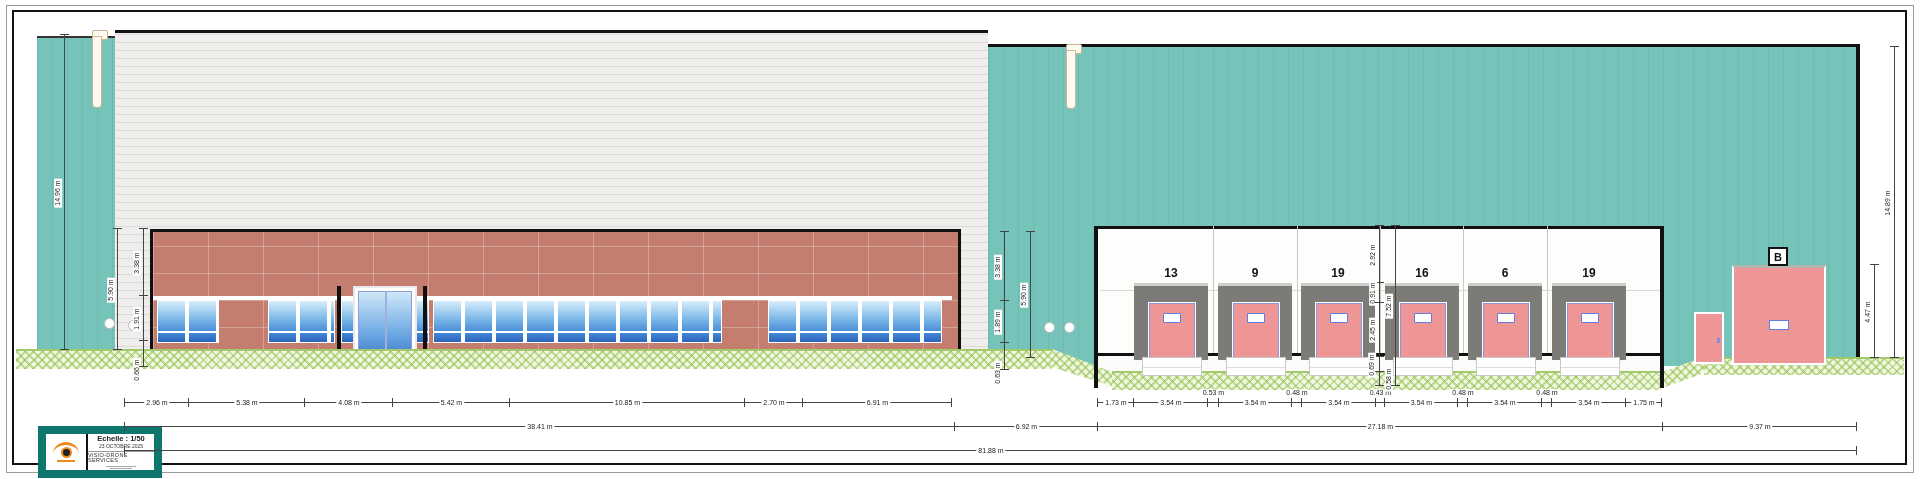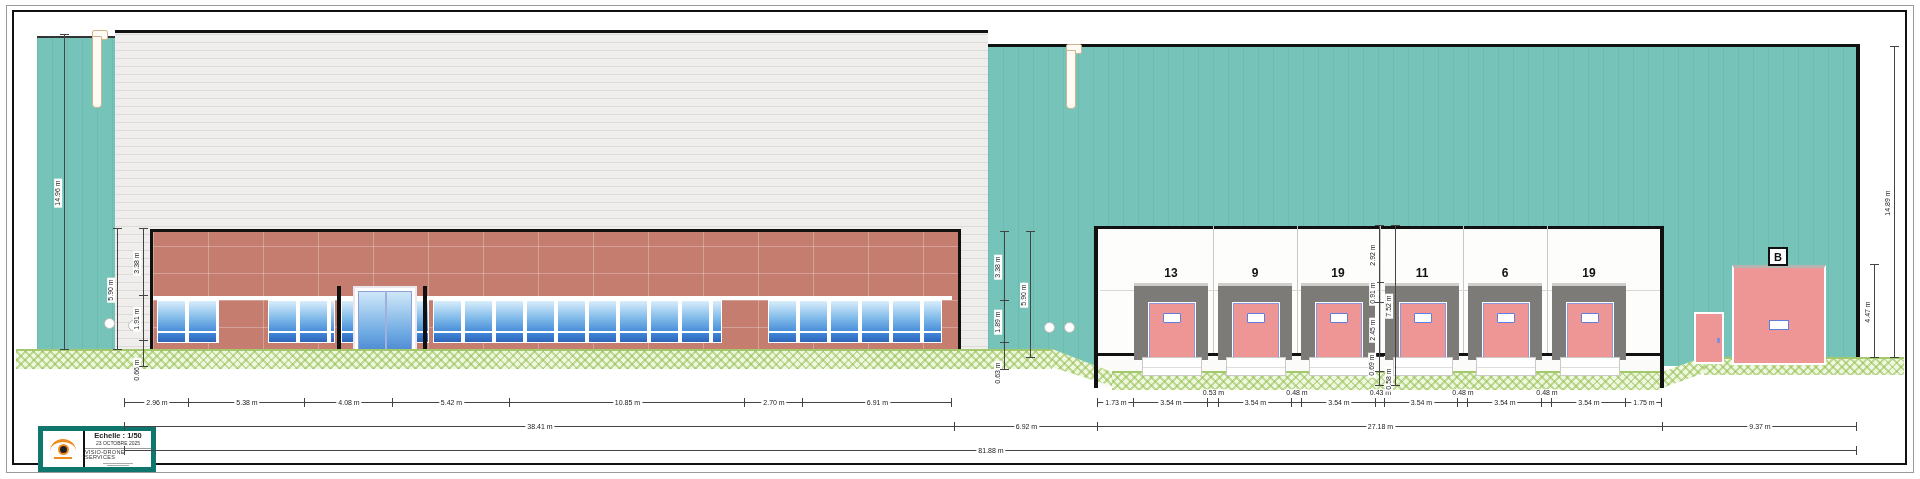--- a/index.html
+++ b/index.html
@@ -70,21 +70,21 @@
   .hseg::before{left:-1px;}.hseg::after{right:0;}
   .hlabel{position:absolute;left:50%;top:0;transform:translate(-50%,-55%);background:#fff;
     padding:0 2px;font-size:7px;line-height:1.1;color:#222;white-space:nowrap;}
   .hlabel.raised{top:-6px;transform:translate(-50%,-100%);}
   .vseg{position:absolute;width:0;border-left:1px solid #444;}
   .vseg::before,.vseg::after{content:"";position:absolute;left:-5px;width:9px;height:1px;background:#444;}
   .vseg::before{top:-1px;}.vseg::after{bottom:0;}
   .vlabel{position:absolute;top:50%;left:-7px;transform:translate(-50%,-50%) rotate(-90deg);
     background:#fff;padding:0 2px;font-size:7px;line-height:1.1;color:#222;white-space:nowrap;}
   
-  .tb{left:38px;top:426px;width:108px;height:36px;background:#fff;border:5px solid #0f766e;display:flex;}
+  .tb{left:38px;top:426px;width:108px;height:36px;background:#fff;border:8px solid #0f766e;display:flex;}
   .tb-logo{width:40px;border-right:2px solid #111;display:flex;flex-direction:column;align-items:center;justify-content:center;}
   .tb-wing{width:26px;height:9px;border-top:3px solid #ef8a1e;border-radius:100% 100% 0 0/200% 200% 0 0;}
   .tb-lens{width:7px;height:7px;background:#222;border:2px solid #ef8a1e;border-radius:50%;margin-top:-7px;}
   .tb-bar{width:18px;height:2px;background:#ef8a1e;margin-top:2px;}
   .tb-text{flex:1;display:flex;flex-direction:column;align-items:center;justify-content:center;gap:1px;padding:1px 0;}
   .tb-scale{font-size:7.5px;font-weight:700;color:#222;line-height:1;}
   .tb-date{font-size:5px;color:#333;line-height:1;}
   .tb-co{font-size:5.5px;color:#333;line-height:1;letter-spacing:.3px;border-top:1px solid #999;padding-top:1px;margin-top:1px;}
   .tb-tiny{width:30px;height:1px;background:#aaa;margin-top:1px;}
 </style>
@@ -155,21 +155,21 @@
       <div class="abs dock-num" style="left: 1218px;">9</div>
       <div class="abs shelter" style="left: 1301px;"></div>
       <div class="abs dock-door" style="left: 1316px;"></div>
       <div class="abs dock-win" style="left: 1330px;"></div>
       <div class="abs leveler" style="left: 1309px;"></div>
       <div class="abs dock-num" style="left: 1301px;">19</div>
       <div class="abs shelter" style="left: 1385px;"></div>
       <div class="abs dock-door" style="left: 1400px;"></div>
       <div class="abs dock-win" style="left: 1414px;"></div>
       <div class="abs leveler" style="left: 1393px;"></div>
-      <div class="abs dock-num" style="left: 1385px;">11</div>
+      <div class="abs dock-num" style="left: 1385px;">16</div>
       <div class="abs shelter" style="left: 1468px;"></div>
       <div class="abs dock-door" style="left: 1483px;"></div>
       <div class="abs dock-win" style="left: 1497px;"></div>
       <div class="abs leveler" style="left: 1476px;"></div>
       <div class="abs dock-num" style="left: 1468px;">6</div>
       <div class="abs shelter" style="left: 1552px;"></div>
       <div class="abs dock-door" style="left: 1567px;"></div>
       <div class="abs dock-win" style="left: 1581px;"></div>
       <div class="abs leveler" style="left: 1560px;"></div>
       <div class="abs dock-num" style="left: 1552px;">19</div>

